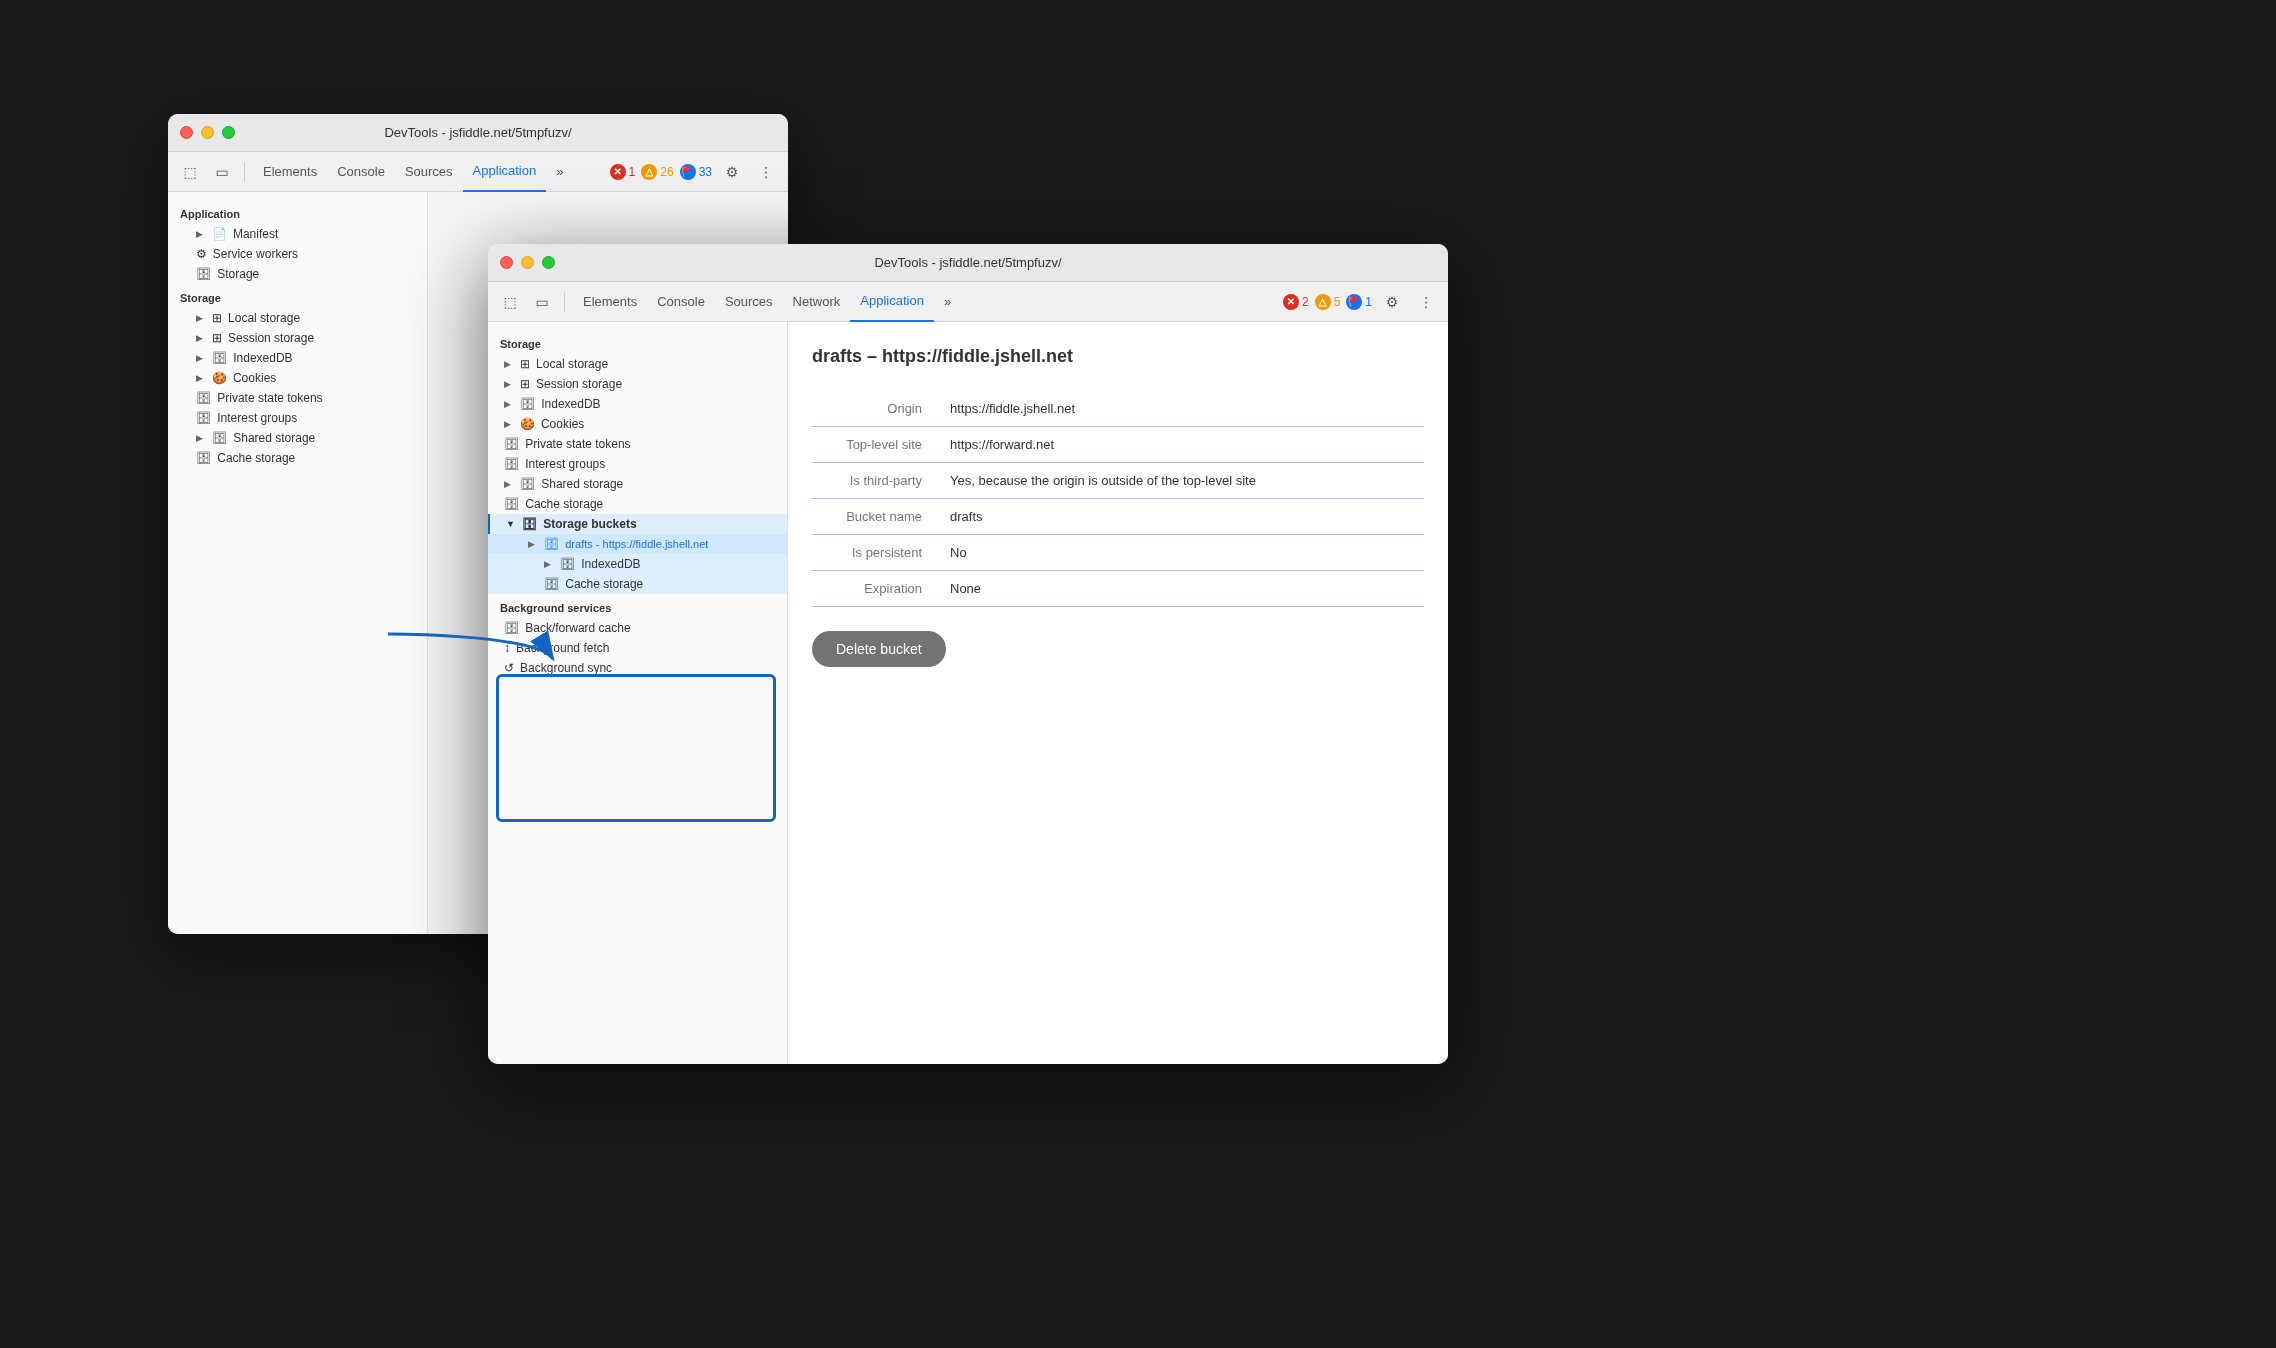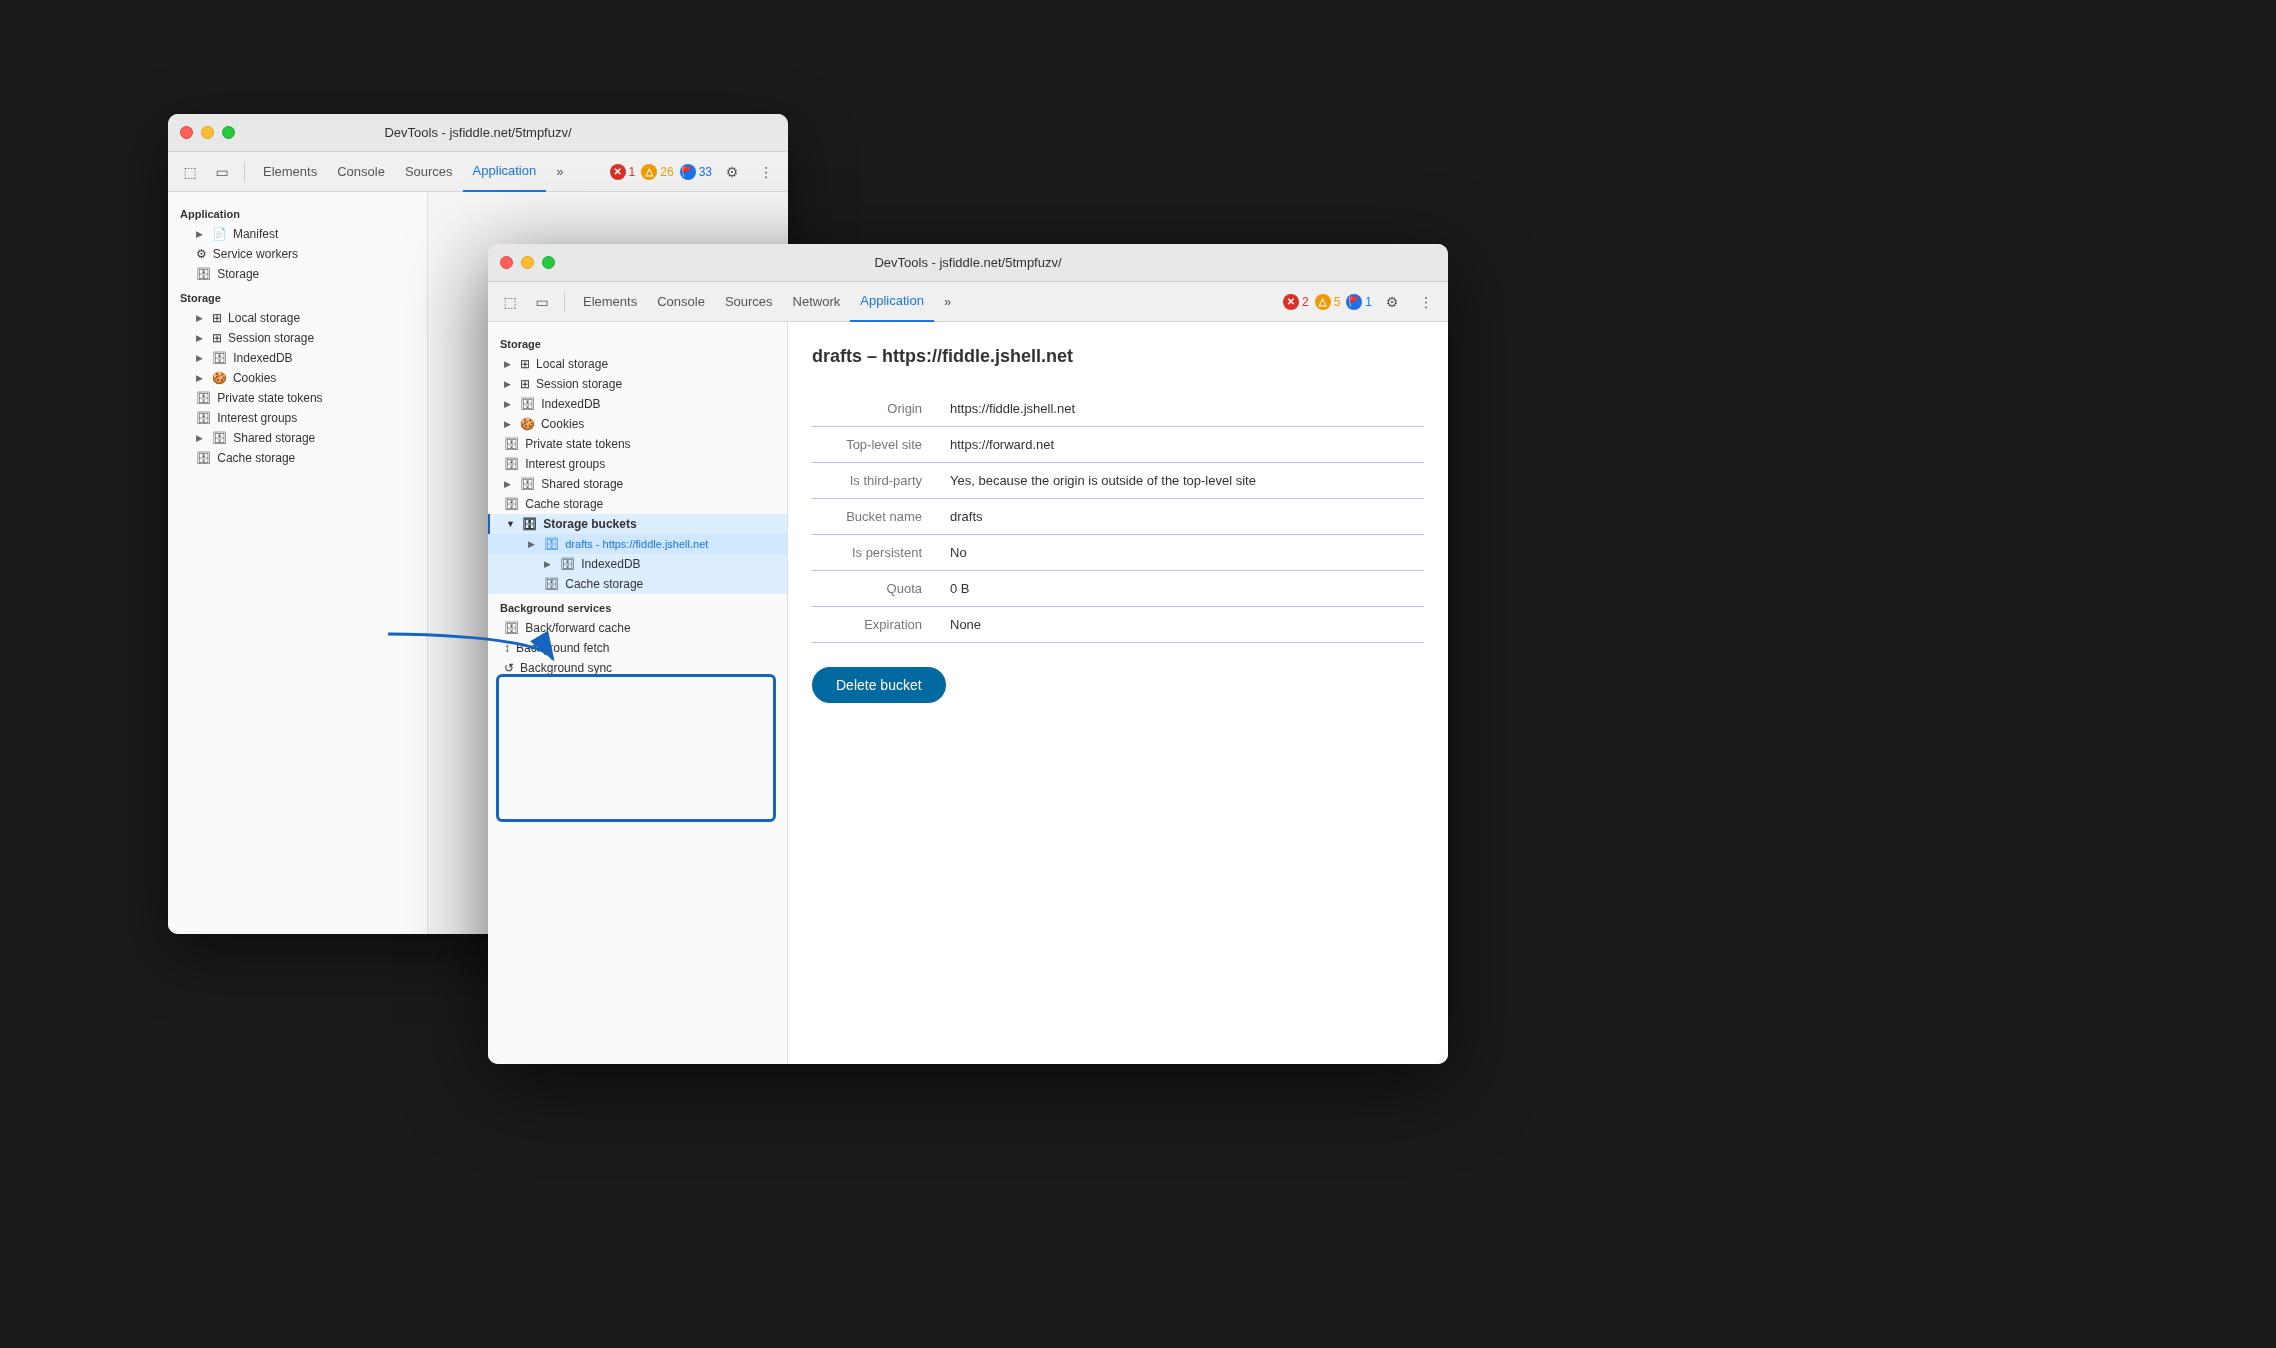--- a/index.html
+++ b/index.html
@@ -243,21 +243,21 @@
       font-weight: 400;
     }
 
     .detail-table tr td:last-child {
       color: #333;
       font-weight: 500;
     }
 
     .delete-btn {
       margin-top: 24px;
-      background: #0369a1;
+      background: #737373;
       color: white;
       border: none;
       border-radius: 20px;
       padding: 10px 24px;
       font-size: 14px;
       cursor: pointer;
       font-weight: 500;
     }
 
     
@@ -538,24 +538,20 @@
           </tr>
           <tr>
             <td>Bucket name</td>
             <td>drafts</td>
           </tr>
           <tr>
             <td>Is persistent</td>
             <td>No</td>
           </tr>
           <tr>
-            <td>Quota</td>
-            <td>0 B</td>
-          </tr>
-          <tr>
             <td>Expiration</td>
             <td>None</td>
           </tr>
         </tbody>
           </table>
         <button class="delete-btn">Delete bucket</button>
       </div>
     </div>
 
     <div class="highlight-box" style="left:8px; top:430px; width:280px; height:148px;"></div>

